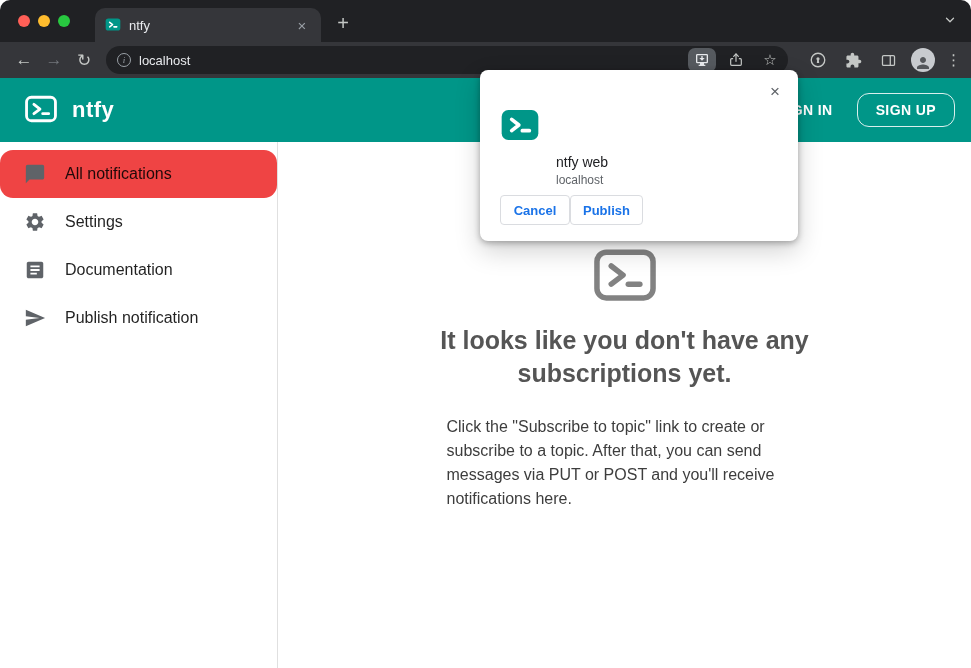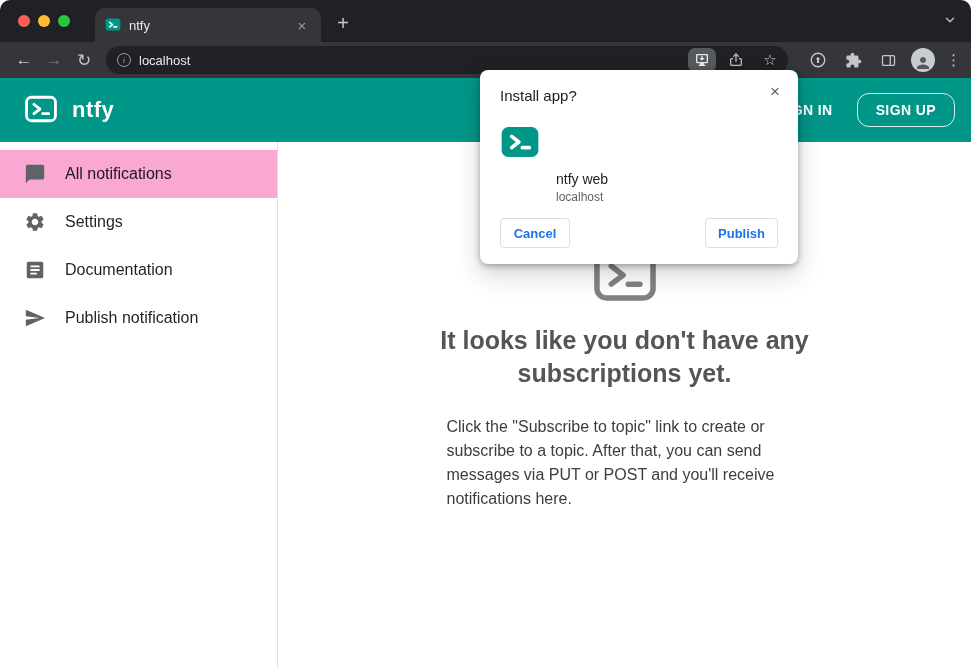--- a/index.html
+++ b/index.html
@@ -43,38 +43,38 @@
   .app-header { height: 64px; background: var(--accent); display: flex; align-items: center; padding: 0 16px 0 24px; gap: 14px; }
   .brand { color: #fff; font-size: 22px; font-weight: 700; letter-spacing: 0.5px; }
   .header-right { margin-left: auto; display: flex; align-items: center; gap: 14px; }
   .signin-btn { background: none; border: none; color: #fff; font-size: 14px; font-weight: 600; letter-spacing: 0.4px; padding: 8px 10px; }
   .signup-btn { background: none; border: 1.5px solid rgba(255,255,255,0.85); color: #fff; font-size: 14px; font-weight: 600; letter-spacing: 0.4px; padding: 8px 18px; border-radius: 12px; }
 
   
   .app-body { display: flex; height: 526px; }
   .sidebar { width: 278px; border-right: 1px solid #e0e0e0; padding-top: 8px; background: #fff; flex: 0 0 auto; }
   .side-item { height: 48px; display: flex; align-items: center; gap: 18px; padding: 0 16px 0 23px; font-size: 16px; color: rgba(0,0,0,0.87); }
-  .side-item.selected { background: #f9a8d4; }
+  .side-item.selected { background: #ef4444; border-radius: 13px; }
   .side-icon { width: 24px; height: 24px; color: #5f6368; flex: 0 0 auto; display: flex; align-items: center; justify-content: center; }
 
   .content { flex: 1; display: flex; flex-direction: column; align-items: center; padding-top: 102px; background: #fff; }
   .big-logo { color: #828282; }
   .empty-heading { margin-top: 14px; max-width: 430px; text-align: center; font-size: 25px; font-weight: 700; color: #555; line-height: 1.3; }
   .empty-body { width: 356px; margin-top: 26px; font-size: 16px; line-height: 1.5; color: #3d3d3d; }
   .more-info { width: 356px; margin-top: 24px; font-size: 16px; line-height: 1.5; color: #3d3d3d; }
   .text-link { color: var(--link); text-decoration: underline; cursor: pointer; }
 
   
   .install-dialog { position: absolute; left: 480px; top: 70px; width: 318px; background: #fff; border-radius: 8px; box-shadow: 0 2px 6px rgba(0,0,0,0.3), 0 10px 26px rgba(0,0,0,0.18); padding: 17px 20px 16px 20px; z-index: 40; }
   .dialog-title { font-size: 15px; font-weight: 400; color: #202124; }
   .dialog-close { position: absolute; top: 10px; right: 12px; background: none; border: none; color: #5f6368; font-size: 17px; line-height: 1; width: 22px; height: 22px; }
   .dialog-app { display: flex; align-items: flex-start; gap: 16px; margin-top: 19px; }
   .dialog-app-name { font-size: 14px; color: #202124; margin-top: 48px; }
   .dialog-app-origin { font-size: 12px; color: #5f6368; margin-top: 3px; }
-  .dialog-actions { display: flex; justify-content: space-between; gap: 10px; margin-top: 14px; }
+  .dialog-actions { display: flex; justify-content: flex-start; margin-top: 8px; }
   .dialog-btn { min-width: 70px; height: 30px; background: #fff; border: 1px solid #dadce0; border-radius: 4px; color: var(--dialog-button); font-size: 13px; font-weight: 600; padding: 0 12px; }
 
   
   .logo-outline rect { fill: none; stroke: currentColor; }
   .logo-outline path { fill: none; stroke: currentColor; stroke-linecap: round; stroke-linejoin: round; }
   .logo-solid rect { fill: var(--accent); stroke: none; }
   .logo-solid path { fill: none; stroke: #fff; stroke-linecap: round; stroke-linejoin: round; }
   .logo-white rect { fill: none; stroke: #fff; }
   .logo-white path { fill: none; stroke: #fff; stroke-linecap: round; stroke-linejoin: round; }
 </style>
@@ -215,21 +215,20 @@
         <rect x="1.8" y="3" width="20.4" height="16.6" rx="3.4" stroke-width="2"></rect>
         <path d="M7 8l4.3 3.3L7 14.6" stroke-width="2"></path>
         <path d="M13.2 14.6h4.2" stroke-width="2"></path>
       </svg>
       <h1 class="empty-heading">It looks like you don't have any subscriptions yet.</h1>
       <p class="empty-body">Click the "Subscribe to topic" link to create or subscribe to a topic. After that, you can send messages via PUT or POST and you'll receive notifications here.</p>
     </main>
   </div>
 
   <div class="install-dialog">
-    <div class="dialog-title">Install app?</div>
     <button class="dialog-close">×</button>
     <div class="dialog-app">
       <svg class="logo-solid" width="40" height="40" viewBox="0 0 24 24">
         <rect x="1" y="2.4" width="22" height="18" rx="4"></rect>
         <path d="M7 8l4.3 3.4L7 14.8" stroke-width="2.2"></path>
         <path d="M13.4 14.8h4.2" stroke-width="2.2"></path>
       </svg>
       <div>
         <div class="dialog-app-name">ntfy web</div>
         <div class="dialog-app-origin">localhost</div>

